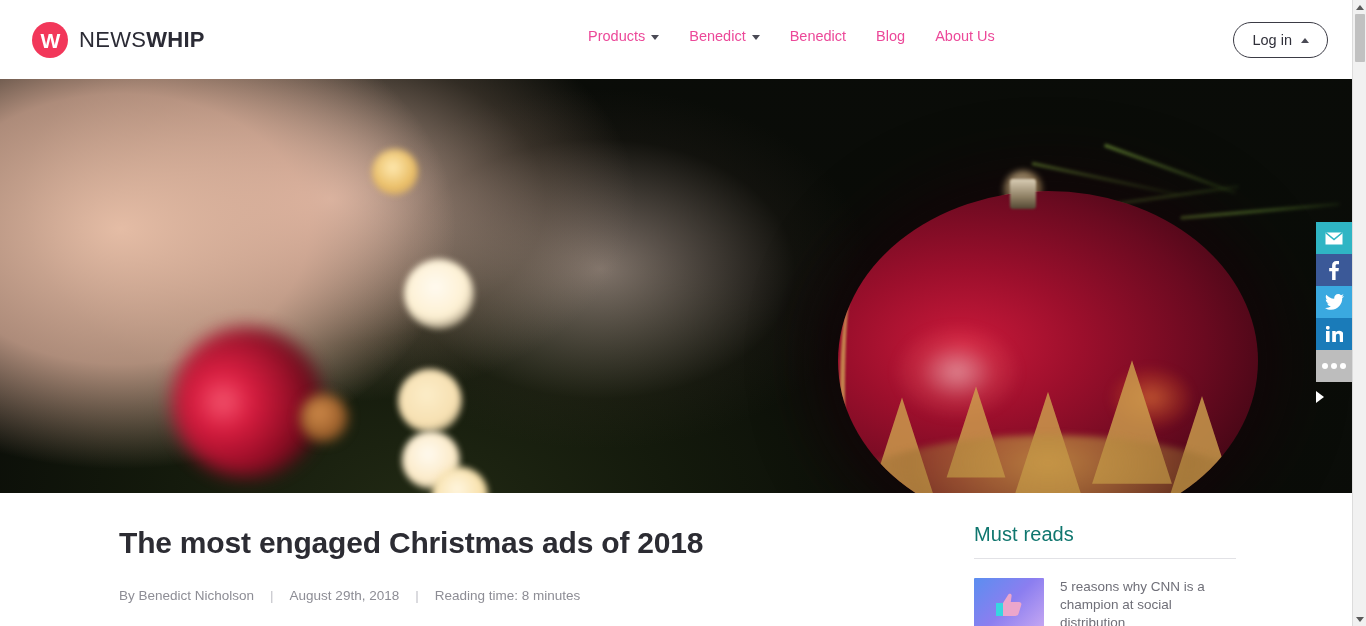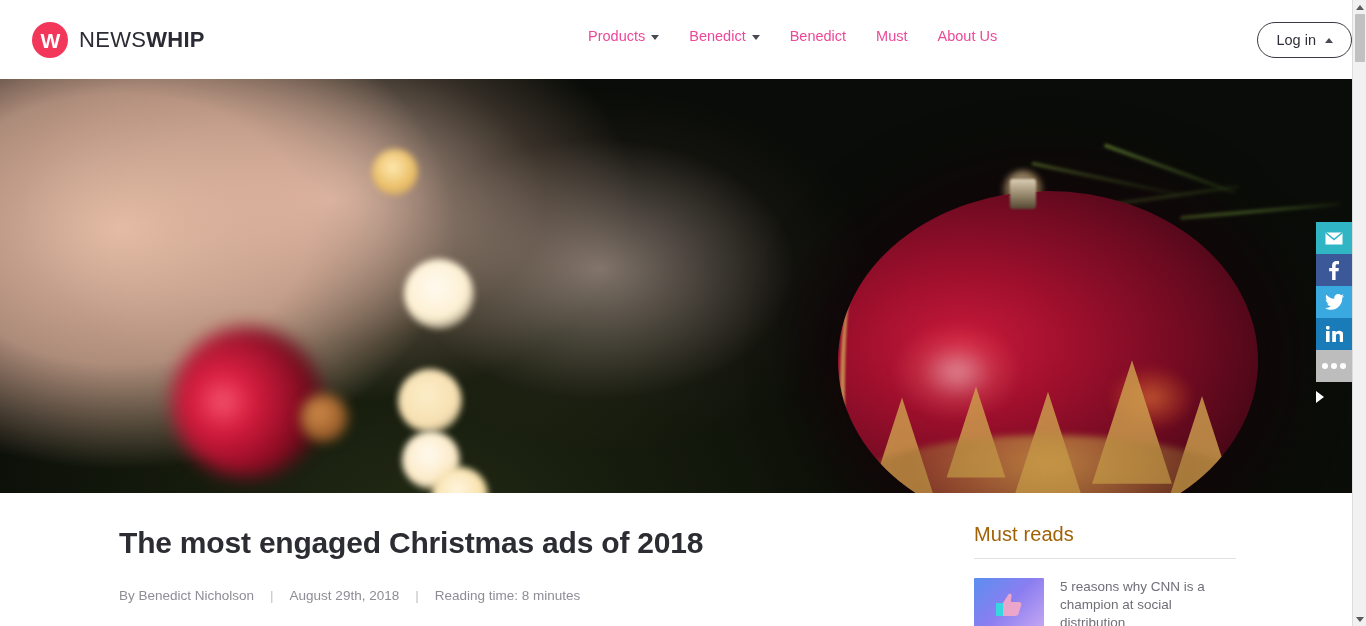--- a/index.html
+++ b/index.html
@@ -54,21 +54,21 @@
   .caret {
     width: 0; height: 0;
     border-left: 4.5px solid transparent;
     border-right: 4.5px solid transparent;
     border-top: 5px solid #4a4a55;
     display: inline-block;
     margin-top: 2px;
   }
 
   .hdr-actions {
-    position: absolute; right: 0; top: 22px;
+    position: absolute; right: 24px; top: 22px;
     display: flex; align-items: center; gap: 14px;
   }
   .btn-login {
     border: 1px solid #3b3b45; border-radius: 20px;
     background: #fff; color: #30303a;
     font-size: 14.5px;
     padding: 0 18px; height: 36px;
     display: flex; align-items: center; gap: 9px;
     cursor: pointer;
     font-family: "Liberation Sans", sans-serif;
@@ -263,21 +263,21 @@
     display: flex; align-items: center; gap: 0;
     white-space: nowrap;
   }
   .meta-sep { margin: 0 16px; color: #c2c2c8; }
 
   
   .sidebar {
     position: absolute; left: 974px; top: 30px; width: 262px;
   }
   .sidebar-heading {
-    font-size: 20px; color: #a16207; font-weight: 400;
+    font-size: 20px; color: #0f766e; font-weight: 400;
     padding-bottom: 12px;
     border-bottom: 1px solid #e2e2e6;
     letter-spacing: 0.1px;
   }
   .must-read-item {
     display: flex; gap: 16px; margin-top: 19px; cursor: pointer;
   }
   .thumb {
     flex: 0 0 70px; width: 70px; height: 52px;
     background: linear-gradient(135deg, #5b8ef0 0%, #8b7ef0 50%, #c7a8f2 100%);
@@ -337,21 +337,21 @@
         <span class="caret"></span>
       </div>
       <div class="nav-item">
         <span>Benedict</span>
         <span class="caret"></span>
       </div>
       <div class="nav-item">
         <span>Benedict</span>
       </div>
       <div class="nav-item">
-        <span>Must</span>
+        <span>Blog</span>
       </div>
       <div class="nav-item">
         <span>About Us</span>
       </div>
     </div>
 
     <div class="hdr-actions">
       <button class="btn-login">
         <span>Log in</span>
         <span class="caret-up"></span>

